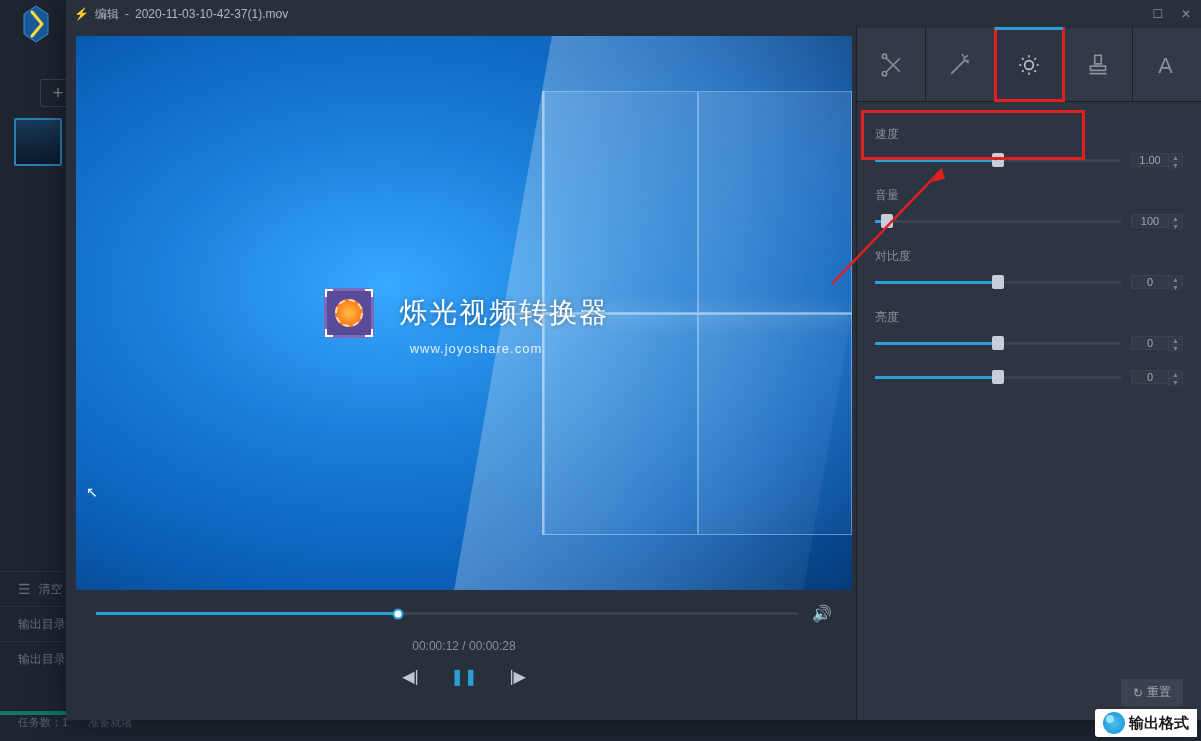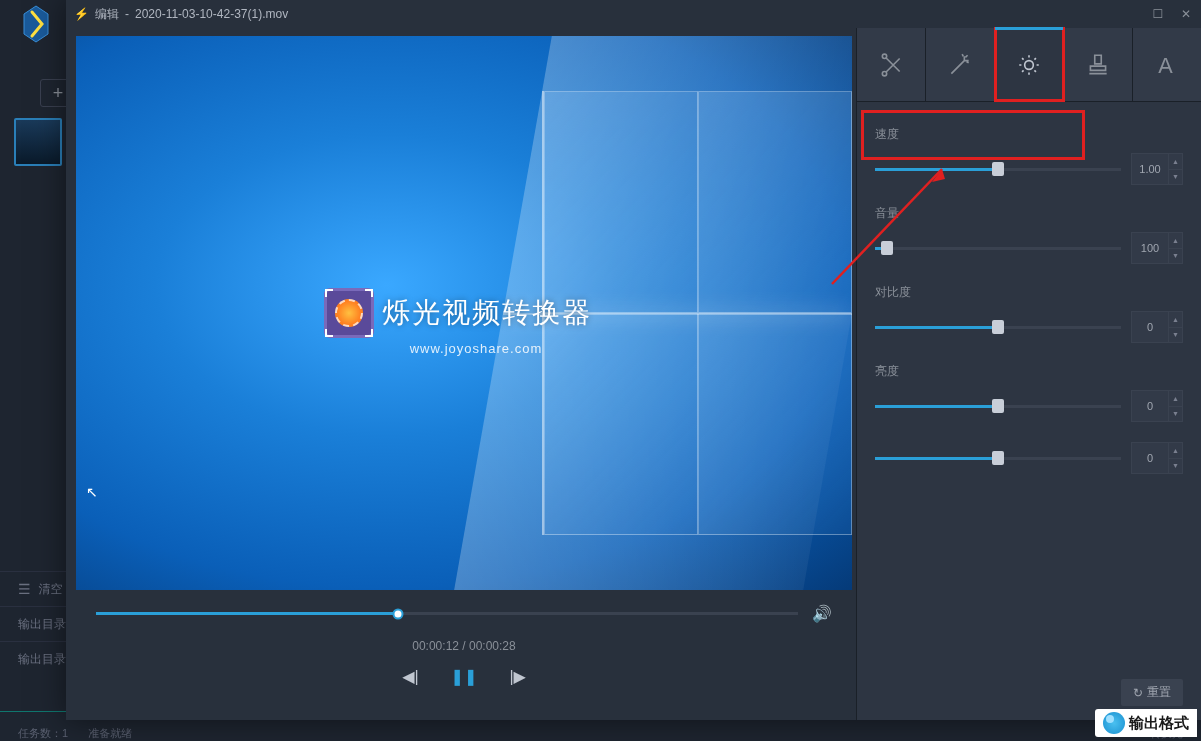--- a/index.html
+++ b/index.html
@@ -25,41 +25,41 @@
 .bg-bottom-row { height: 35px; border-top: 1px solid #2a3040; display: flex; align-items: center; padding-left: 18px; font-size: 12px; color: #6a7080; gap: 8px; }
 .bg-bottom-row:first-child { border-top: 1px solid #2a3040; }
 .clear-icon { font-size: 14px; }
 
 .bg-right { position: absolute; top: 80px; right: 8px; bottom: 50px; width: 40px; display: flex; flex-direction: column; justify-content: flex-end; align-items: center; gap: 12px; color: #6a7080; }
 .bg-right .time-badge { font-size: 11px; margin-bottom: 4px; }
 .bg-right .vol-ico { cursor: pointer; }
 
 .convert-btn { position: absolute; right: 14px; bottom: 60px; width: 50px; height: 50px; background: #2a7fb8; border-radius: 4px; }
 
-.bg-status { position: absolute; bottom: 0; left: 0; right: 0; height: 30px; display: flex; align-items: flex-end; justify-content: space-between; padding: 0 18px; font-size: 11px; color: #5a6070; border-top: 1px solid #0f766e; }
+.bg-status { position: absolute; bottom: 0; left: 0; right: 0; height: 30px; display: flex; align-items: flex-start; justify-content: space-between; padding: 0 18px; font-size: 11px; color: #5a6070; border-top: 4px solid #0f766e; }
 .bg-status-left { display: flex; gap: 20px; }
 
 
 .editor { position: absolute; top: 0; left: 66px; width: 1135px; height: 720px; background: #28303c; box-shadow: 0 0 30px rgba(0,0,0,0.5); display: flex; flex-direction: column; }
 .editor-titlebar { height: 28px; background: #28303c; display: flex; align-items: center; padding: 0 8px; color: #b0b6c0; font-size: 12px; }
 .editor-titlebar .tb-icon { margin-right: 6px; color: #4a9fd8; }
 .editor-titlebar .spacer { flex: 1; }
 .editor-titlebar .win-btn { cursor: pointer; }
 
 .editor-body { flex: 1; display: flex; min-height: 0; }
 
 
 .video-pane { flex: 1; display: flex; flex-direction: column; background: #28303c; padding: 8px 4px 0 10px; }
 .video-canvas { flex: 1; background: #000; position: relative; overflow: hidden; }
 .winbg { position: absolute; inset: 0; background: radial-gradient(ellipse at 40% 45%, #3aa8ff 0%, #1a7fd8 35%, #0a5fb8 70%, #053a78 100%); }
 .winbg::before { content: ""; position: absolute; left: 55%; top: 0; bottom: 0; width: 45%; background: linear-gradient(90deg, rgba(255,255,255,0.25) 0%, rgba(255,255,255,0.05) 100%); transform: skewX(-10deg); }
 .winbg::after { content: ""; position: absolute; left: 55%; right: 0; top: 50%; height: 2px; background: rgba(255,255,255,0.4); box-shadow: 0 0 20px #fff; }
 .window-panes { position: absolute; right: 0; top: 10%; width: 40%; height: 80%; border-left: 2px solid rgba(255,255,255,0.5); display: grid; grid-template-columns: 1fr 1fr; grid-template-rows: 1fr 1fr; }
 .window-panes div { border: 1px solid rgba(255,255,255,0.3); background: linear-gradient(135deg, rgba(180,220,255,0.2), rgba(60,140,220,0.1)); }
-.wm-center { position: absolute; left: 32%; top: 50%; transform: translateY(-50%); display: flex; align-items: center; gap: 8px; justify-content: flex-end; }
+.wm-center { position: absolute; left: 32%; top: 50%; transform: translateY(-50%); display: flex; align-items: center; gap: 25px; justify-content: flex-end; }
 .wm-logo { width: 50px; height: 50px; background: #5a4a9a; border-radius: 6px; position: relative; display: flex; align-items: center; justify-content: center; border: 3px solid #7a6aba; }
 .wm-logo::before { content: ""; width: 24px; height: 24px; border-radius: 50%; background: radial-gradient(circle, #ffc040 0%, #ff8020 70%); border: 2px dashed rgba(255,255,255,0.7); }
 .wm-logo .corner { position: absolute; width: 8px; height: 8px; border: 2px solid #fff; }
 .wm-logo .c-tl { top: -2px; left: -2px; border-right: 0; border-bottom: 0; }
 .wm-logo .c-tr { top: -2px; right: -2px; border-left: 0; border-bottom: 0; }
 .wm-logo .c-bl { bottom: -2px; left: -2px; border-right: 0; border-top: 0; }
 .wm-logo .c-br { bottom: -2px; right: -2px; border-left: 0; border-top: 0; }
 .wm-text { font-size: 28px; font-weight: 300; color: #fff; text-shadow: 0 0 6px rgba(0,0,0,0.4); letter-spacing: 2px; }
 .wm-sub { position: absolute; left: 43%; top: 55%; font-size: 13px; color: rgba(255,255,255,0.85); letter-spacing: 1px; }
 .cursor { position: absolute; left: 10px; top: 448px; color: #fff; font-size: 14px; pointer-events: none; }
@@ -84,21 +84,21 @@
 .tool-tab svg { width: 26px; height: 26px; }
 .tool-tab.highlighted { outline: 3px solid #e02020; outline-offset: -2px; z-index: 5; }
 
 .sliders { flex: 1; padding: 24px 18px 10px; position: relative; }
 .slider-group { margin-bottom: 20px; position: relative; }
 .slider-label { font-size: 12px; color: #8a9099; margin-bottom: 10px; display: block; }
 .slider-row { display: flex; align-items: center; gap: 10px; }
 .slider-track { flex: 1; height: 3px; background: #3a4250; position: relative; cursor: pointer; }
 .slider-fill { height: 100%; background: #2a9fd8; }
 .slider-thumb { position: absolute; top: 50%; transform: translate(-50%, -50%); width: 12px; height: 14px; background: #c8ced8; border-radius: 2px; cursor: grab; }
-.spinner { display: flex; align-items: stretch; border: 1px solid #3a4250; height: 32px; }
+.spinner { display: flex; align-items: stretch; border: 1px solid #3a4250; height: 14px; }
 .spinner-val { width: 36px; display: flex; align-items: center; justify-content: center; font-size: 11px; color: #a0a6b0; background: #323a48; }
 .spinner-btns { display: flex; flex-direction: column; width: 14px; }
 .spinner-btn { flex: 1; display: flex; align-items: center; justify-content: center; font-size: 7px; color: #7a8090; cursor: pointer; background: #323a48; border-left: 1px solid #3a4250; }
 .spinner-btn:first-child { border-bottom: 1px solid #3a4250; }
 
 .highlight-box { position: absolute; border: 3px solid #e02020; pointer-events: none; z-index: 10; }
 .arrow-svg { position: absolute; pointer-events: none; z-index: 11; }
 
 .reset-row { padding: 10px 18px 14px; display: flex; justify-content: flex-end; }
 .reset-btn { display: flex; align-items: center; gap: 4px; padding: 5px 12px; background: #3a4250; color: #a0a6b0; font-size: 12px; cursor: pointer; border-radius: 2px; }

